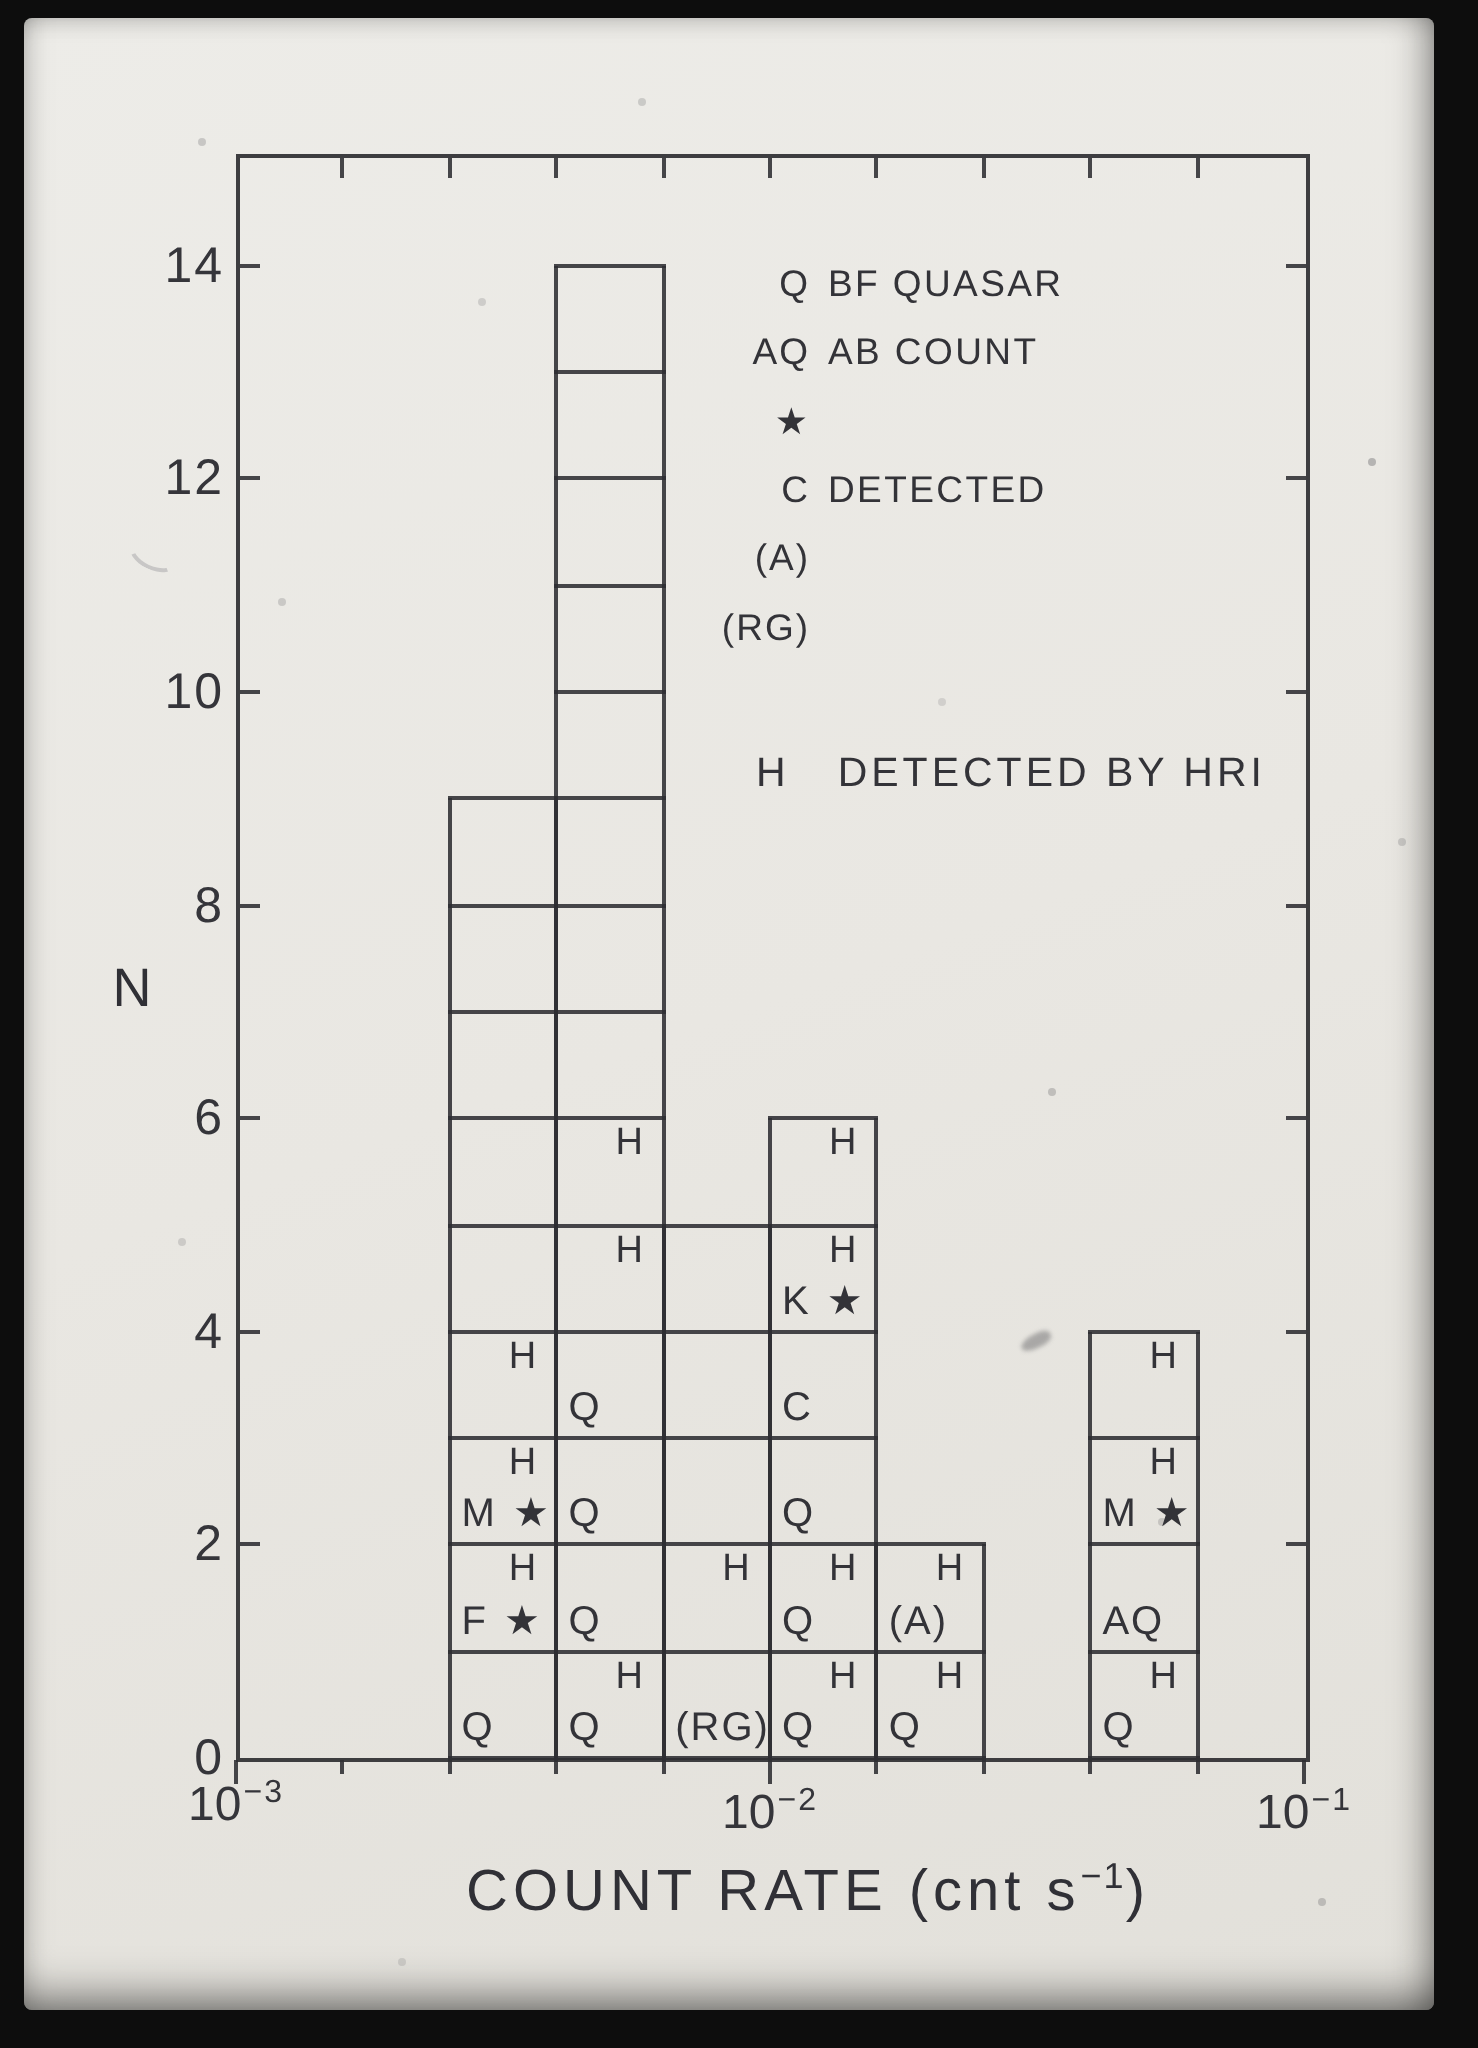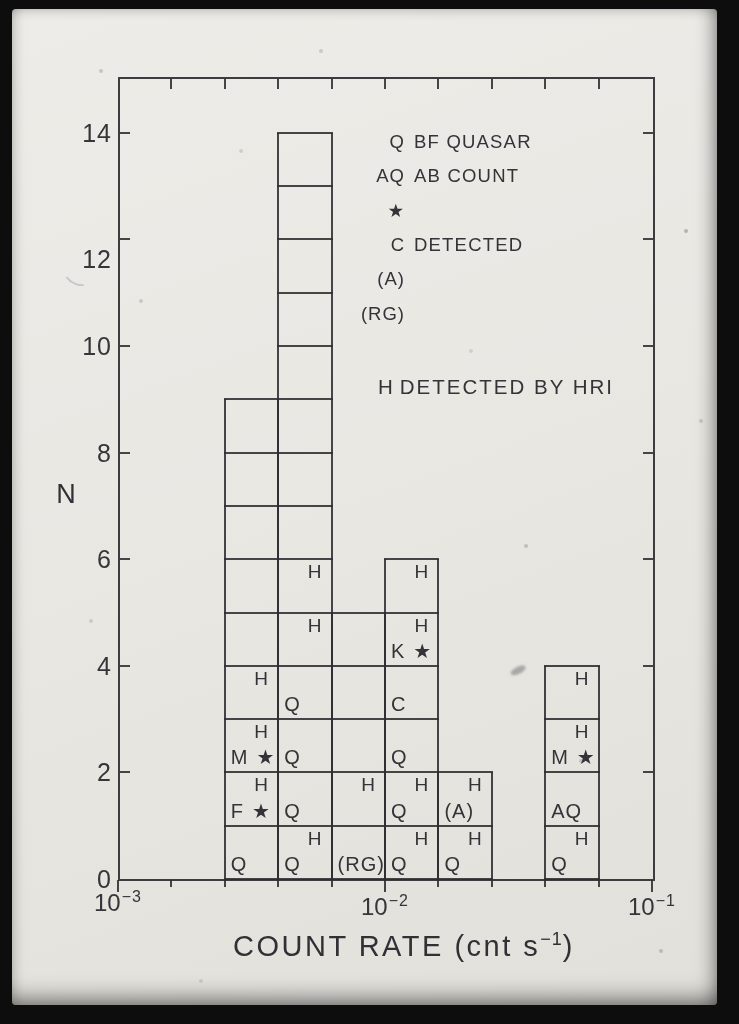--- a/index.html
+++ b/index.html
@@ -22,21 +22,21 @@
   .y-lab{position:absolute;left:40px;width:60px;text-align:right;font-size:25px;height:28px;line-height:28px;
          color:#35353a;letter-spacing:1px;}
   .x-lab{position:absolute;font-size:24px;text-align:center;color:#35353a;width:70px;white-space:nowrap;}
   .x-lab .sup{font-size:16px;position:relative;top:-9px;margin-left:1px;letter-spacing:1px;}
   .legend{position:absolute;left:235px;top:46px;width:310px;color:#333338;}
   .legend-title{font-size:18.5px;letter-spacing:1.5px;margin-left:13px;margin-bottom:11px;white-space:nowrap;}
   .legend-row{display:flex;height:34.3px;align-items:center;}
   .legend-sym{width:50px;text-align:right;font-size:18.5px;letter-spacing:1px;flex:none;white-space:nowrap;}
   .legend-lbl{margin-left:9px;font-size:18.5px;letter-spacing:1.2px;white-space:nowrap;}
   .hri-note{position:absolute;left:258px;top:296px;font-size:20.5px;letter-spacing:2px;color:#333338;display:flex;}
-  .hri-note .gap{margin-left:5px;}
+  .hri-note .gap{margin-left:24px;}
   .x-title{position:absolute;left:172px;top:921px;width:440px;text-align:center;font-size:29px;
            letter-spacing:2.5px;color:#303036;white-space:nowrap;}
   .x-title .sup{font-size:18px;position:relative;top:-11px;letter-spacing:1px;}
   .y-title{position:absolute;left:38px;top:470px;width:32px;text-align:center;font-size:27px;color:#303036;}
   .specks{position:absolute;left:0;top:0;width:2px;height:2px;background:transparent;border-radius:50%;
     box-shadow:128px 291px 0 1px rgba(70,70,75,.2),513px 536px 0 1px rgba(70,70,75,.25),
       673px 221px 0 1px rgba(60,60,65,.3),228px 141px 0 1px rgba(70,70,75,.18),
       88px 61px 0 1px rgba(70,70,75,.22),568px 751px 0 1px rgba(70,70,75,.2),
       648px 941px 0 1px rgba(70,70,75,.25),188px 971px 0 1px rgba(70,70,75,.15),
       688px 411px 0 1px rgba(70,70,75,.2),78px 611px 0 1px rgba(70,70,75,.18),
@@ -214,19 +214,19 @@
     <div class="y-title">N</div>
     <div class="x-title">
       <span>COUNT RATE (cnt s</span><span class="sup">−1</span><span>)</span>
     </div>
   <div class="y-lab" style="top: 856px;">0</div>
       <div class="y-lab" style="top: 749.4px;">2</div>
       <div class="y-lab" style="top: 642.8px;">4</div>
       <div class="y-lab" style="top: 536.2px;">6</div>
       <div class="y-lab" style="top: 429.6px;">8</div>
       <div class="y-lab" style="top: 323px;">10</div>
-      <div class="y-lab" style="top: 216.4px; margin-top: 20px;">12</div>
+      <div class="y-lab" style="top: 216.4px;">12</div>
       <div class="y-lab" style="top: 109.8px;">14</div>
       <div class="x-lab" style="left: 71px; top: 880px;"><span>10</span><span class="sup">−3</span></div>
       <div class="x-lab" style="left: 338px; top: 884px;"><span>10</span><span class="sup">−2</span></div>
       <div class="x-lab" style="left: 605px; top: 884px;"><span>10</span><span class="sup">−1</span></div>
     </div>
 </div>
 
 </body></html>

